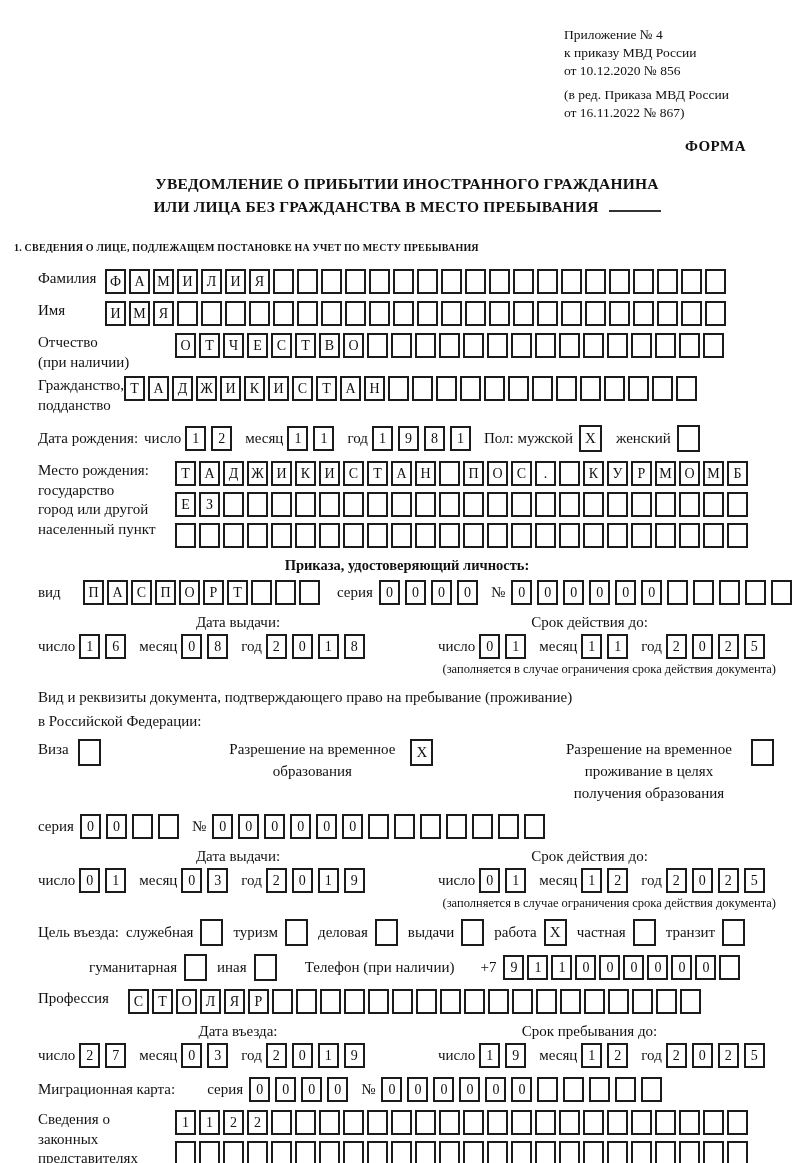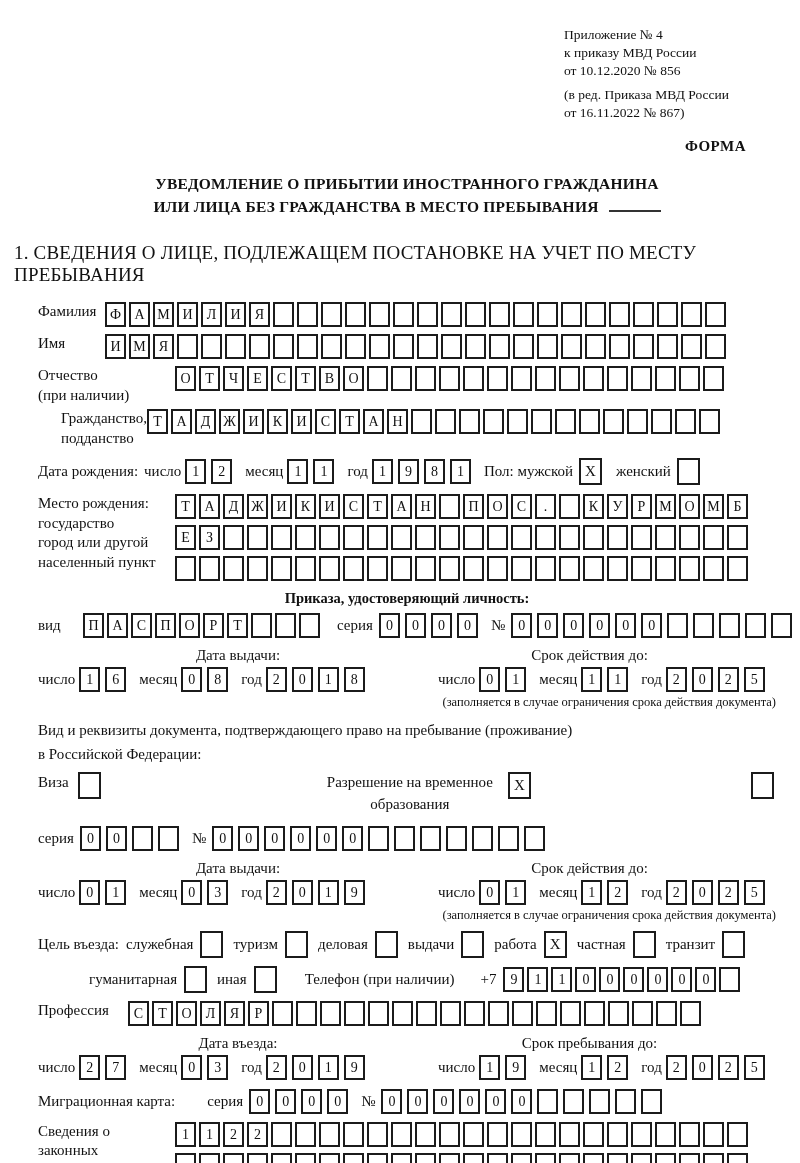--- a/index.html
+++ b/index.html
@@ -7,27 +7,27 @@
   body { font-family: "Liberation Serif", "DejaVu Serif", serif; color: #111; }
   .page {
     position: relative; width: 800px; height: 1163px; margin: 0 auto;
     background: #fff; padding: 26px 24px 10px 38px; overflow: hidden;
   }
   .annex { margin-left: auto; width: 196px; font-size: 13.5px; line-height: 1.35; margin-right: 16px; }
   .annex .grp2 { margin-top: 5px; }
   .forma { text-align: right; font-weight: bold; font-size: 15px; margin: 16px 30px 0 0; letter-spacing: 0.5px; }
   .title { text-align: center; font-weight: bold; font-size: 15.5px; line-height: 1.45; margin-top: 18px; letter-spacing: 0.2px; }
   .title .uline { display: inline-block; width: 52px; border-bottom: 2px solid #333; margin-left: 10px; vertical-align: baseline; }
-  .sec-heading { font-weight: normal; font-size: 19px; margin: 24px 0 0 -24px; letter-spacing: 0.2px; }
+  .sec-heading { font-weight: bold; font-size: 10px; margin: 24px 0 0 -24px; letter-spacing: 0.2px; }
 
   .row { display: flex; align-items: flex-start; margin-top: 7px; }
   .lbl { font-size: 15px; line-height: 1.25; white-space: nowrap; }
   .lblcol { flex: 0 0 auto; font-size: 15px; line-height: 1.3; }
   .w67  { flex: 0 0 67px; }
-  .w85  { flex: 0 0 85px; margin-left: 23px; }
+  .w85  { flex: 0 0 85px; }
   .w137 { flex: 0 0 137px; }
   .w45  { flex: 0 0 45px; }
   .w90  { flex: 0 0 90px; }
 
   .cells { display: flex; flex-wrap: nowrap; }
   .cell {
     display: inline-block; width: 21px; height: 25px; border: 2px solid #1b1b1b;
     margin-right: 3px; text-align: center; font-size: 14px; line-height: 21px; flex: 0 0 auto;
   }
   .cells.sp .cell { margin-right: 5px; }
@@ -440,20 +440,21 @@
   <div class="opts-row">
     <div class="opt">
       <span class="opt-label">Виза</span>
       <span class="cbox"></span>
     </div>
     <div class="opt">
       <span class="opt-label center mw175">Разрешение на временное образования</span>
       <span class="cbox">X</span>
     </div>
     <div class="opt">
+      <span class="opt-label center mw190">Разрешение на временное проживание в целях получения образования</span>
       <span class="cbox"></span>
     </div>
   </div>
 
   <div class="row" style="margin-top:10px; align-items:center">
     <span class="lbl mr6">серия</span>
     <div class="cells sp">
         <span class="cell">0</span>
         <span class="cell">0</span>
         <span class="cell"></span>

